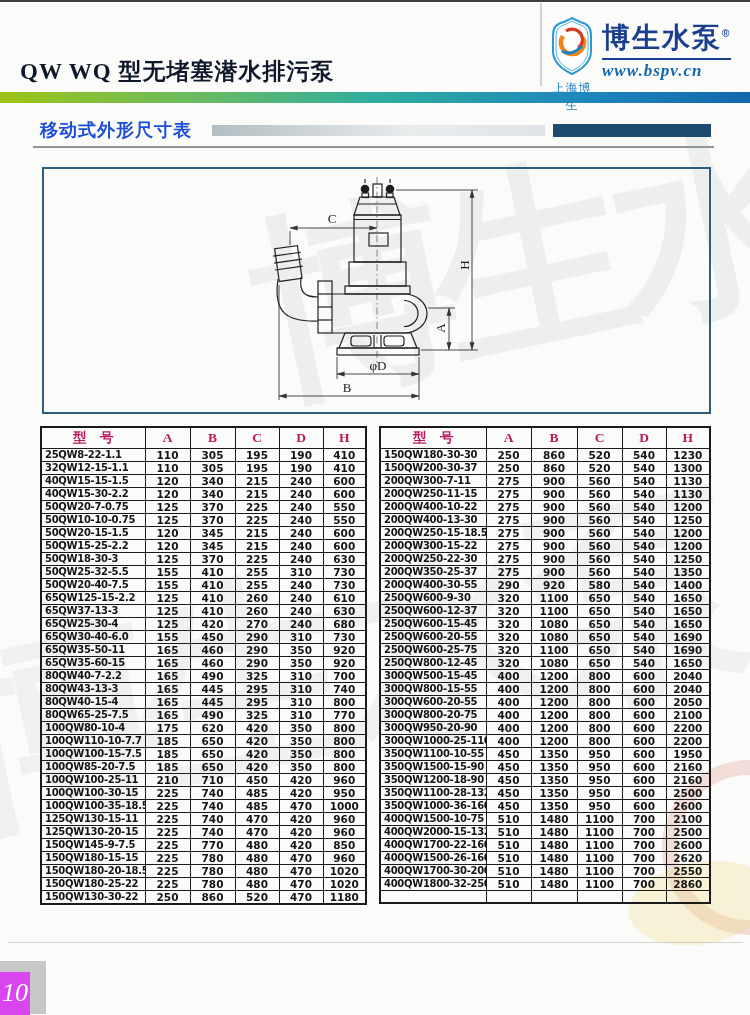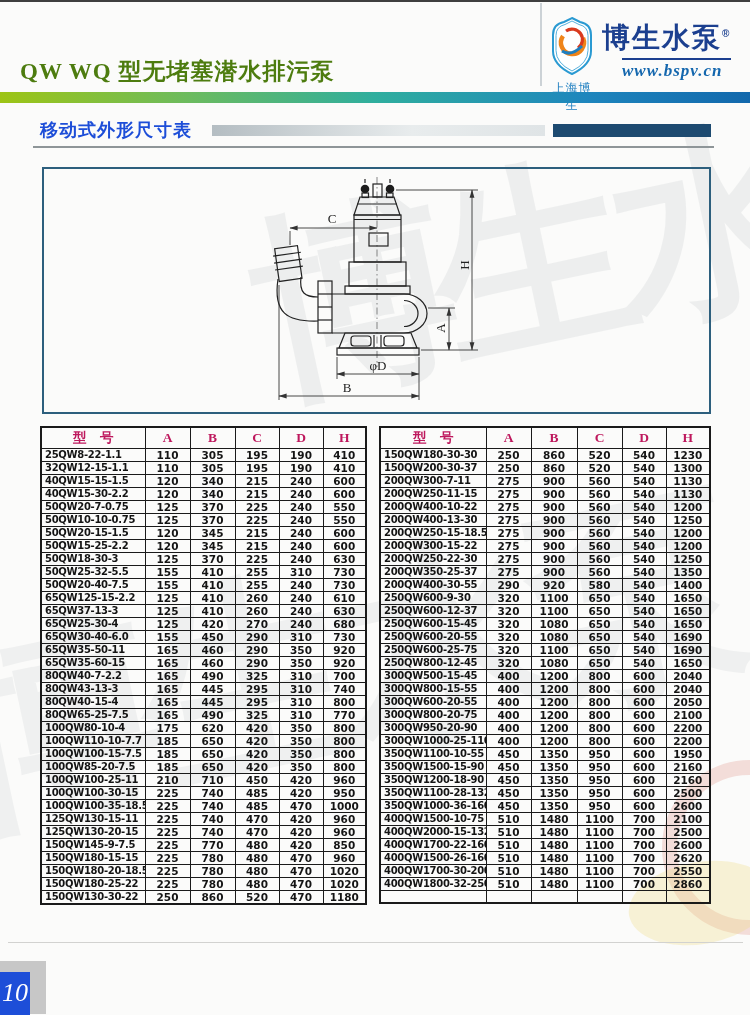--- a/index.html
+++ b/index.html
@@ -10,29 +10,29 @@
   .wm { position:absolute; z-index:0; pointer-events:none; font-weight:bold; color:#6e7a82; white-space:nowrap; font-family:"Liberation Sans",sans-serif; }
   .wm1 { left:250px; top:110px; font-size:200px; opacity:0.09; transform:rotate(-12deg); letter-spacing:-18px; }
   .wm2 { left:-60px; top:520px; font-size:215px; opacity:0.08; transform:rotate(-12deg); letter-spacing:-16px; }
   .wm-ring { position:absolute; z-index:0; left:662px; top:760px; width:175px; height:175px; border:15px solid rgba(205,70,50,0.16); border-radius:50%; }
   .wm-blob { position:absolute; z-index:0; left:628px; top:862px; width:145px; height:82px; background:rgba(238,220,128,0.30); border-radius:50%; transform:rotate(-10deg); }
 
   .z { position:absolute; z-index:1; }
 
   
   .topline { left:0; top:0; width:750px; height:2px; background:#3f3f3f; }
-  .doc-title { left:20px; top:56px; font-size:23px; font-weight:bold; color:#4d7c0f; letter-spacing:1px; font-family:"Liberation Serif", serif; }
+  .doc-title { left:20px; top:56px; font-size:23px; font-weight:bold; color:#0f172a; letter-spacing:1px; font-family:"Liberation Serif", serif; }
   .v-div { left:540px; top:3px; width:2px; height:83px; background:#ccd2d6; }
   .logo-wrap { left:548px; top:16px; display:flex; align-items:flex-start; }
   .emblem-col { width:48px; text-align:center; }
   .logo-sub { font-size:12px; color:#1f7fc0; font-weight:normal; letter-spacing:1px; margin-top:-2px; }
   .logo-text-col { margin-left:6px; }
   .logo-cn { font-size:28px; font-weight:bold; color:#1b3f8f; letter-spacing:2px; line-height:36px; font-family:"Liberation Sans",sans-serif; position:relative; }
   .logo-reg { font-size:10px; vertical-align:super; color:#1b3f8f; }
-  .logo-url { border-top:2px solid #1b3f8f; margin-top:2px; padding-top:1px; font-family:"Liberation Serif", serif; font-style:italic; font-weight:bold; font-size:17px; color:#1467ae; letter-spacing:1px;margin-left:20px; }
+  .logo-url { border-top:2px solid #1b3f8f; margin-top:2px; padding-top:1px; font-family:"Liberation Serif", serif; font-style:italic; font-weight:bold; font-size:17px; color:#1467ae; letter-spacing:1px; }
   .grad-bar { left:0; top:92px; width:750px; height:11px; background:linear-gradient(90deg,#9dc415 0%,#6cbb5e 25%,#2fae9e 50%,#1e86bd 78%,#1268ac 100%); }
 
   
   .section-title { left:40px; top:118px; font-size:18px; font-weight:bold; color:#1d4ed8; letter-spacing:1px; }
   .section-bar-gray { left:212px; top:125px; width:333px; height:11px; background:linear-gradient(90deg,#b4bdc2,#e8eced 60%,#dfe4e6); }
   .section-bar-navy { left:553px; top:124px; width:158px; height:13px; background:#1d4a70; }
   .section-rule { left:33px; top:146px; width:681px; height:2px; background:#8e9598; }
 
   
   .diagram-box { left:42px; top:167px; width:669px; height:247px; border:2px solid #2d5f7d; background:transparent; }
@@ -46,21 +46,21 @@
   .tbl td { height:12.6px; line-height:12px; font-weight:bold; color:#141414; overflow:hidden; white-space:nowrap; }
   .tbl td.model { text-align:left; padding-left:3px; font-size:10px; letter-spacing:-0.3px; font-family:"DejaVu Sans", sans-serif; }
   .tbl td.num { text-align:center; font-size:10.5px; font-family:"DejaVu Sans", sans-serif; }
   .tbl-left { left:40px; top:426px; width:327px; }
   .tbl-right { left:379px; top:426px; width:332px; }
 
   .bottom-rule { left:8px; top:942px; width:735px; height:1px; background:#d2d2d0; }
 
   
   .badge-gray { left:0; top:961px; width:46px; height:53px; background:#c7c7c7; }
-  .badge-blue { left:0; top:972px; width:30px; height:43px; background:#1d4ed8; text-align:center; }
+  .badge-blue { left:0; top:972px; width:30px; height:43px; background:#d946ef; text-align:center; }
   .badge-num { font-family:"Liberation Serif", serif; font-style:italic; color:#ffffff; font-size:26px; line-height:42px; }
 
   .dim-text { font-family:"Liberation Serif", serif; font-size:13px; fill:#222; }
 </style>
 </head>
 <body>
 
 <div class="page">
 
   <div class="wm wm1">博生水泵</div>

